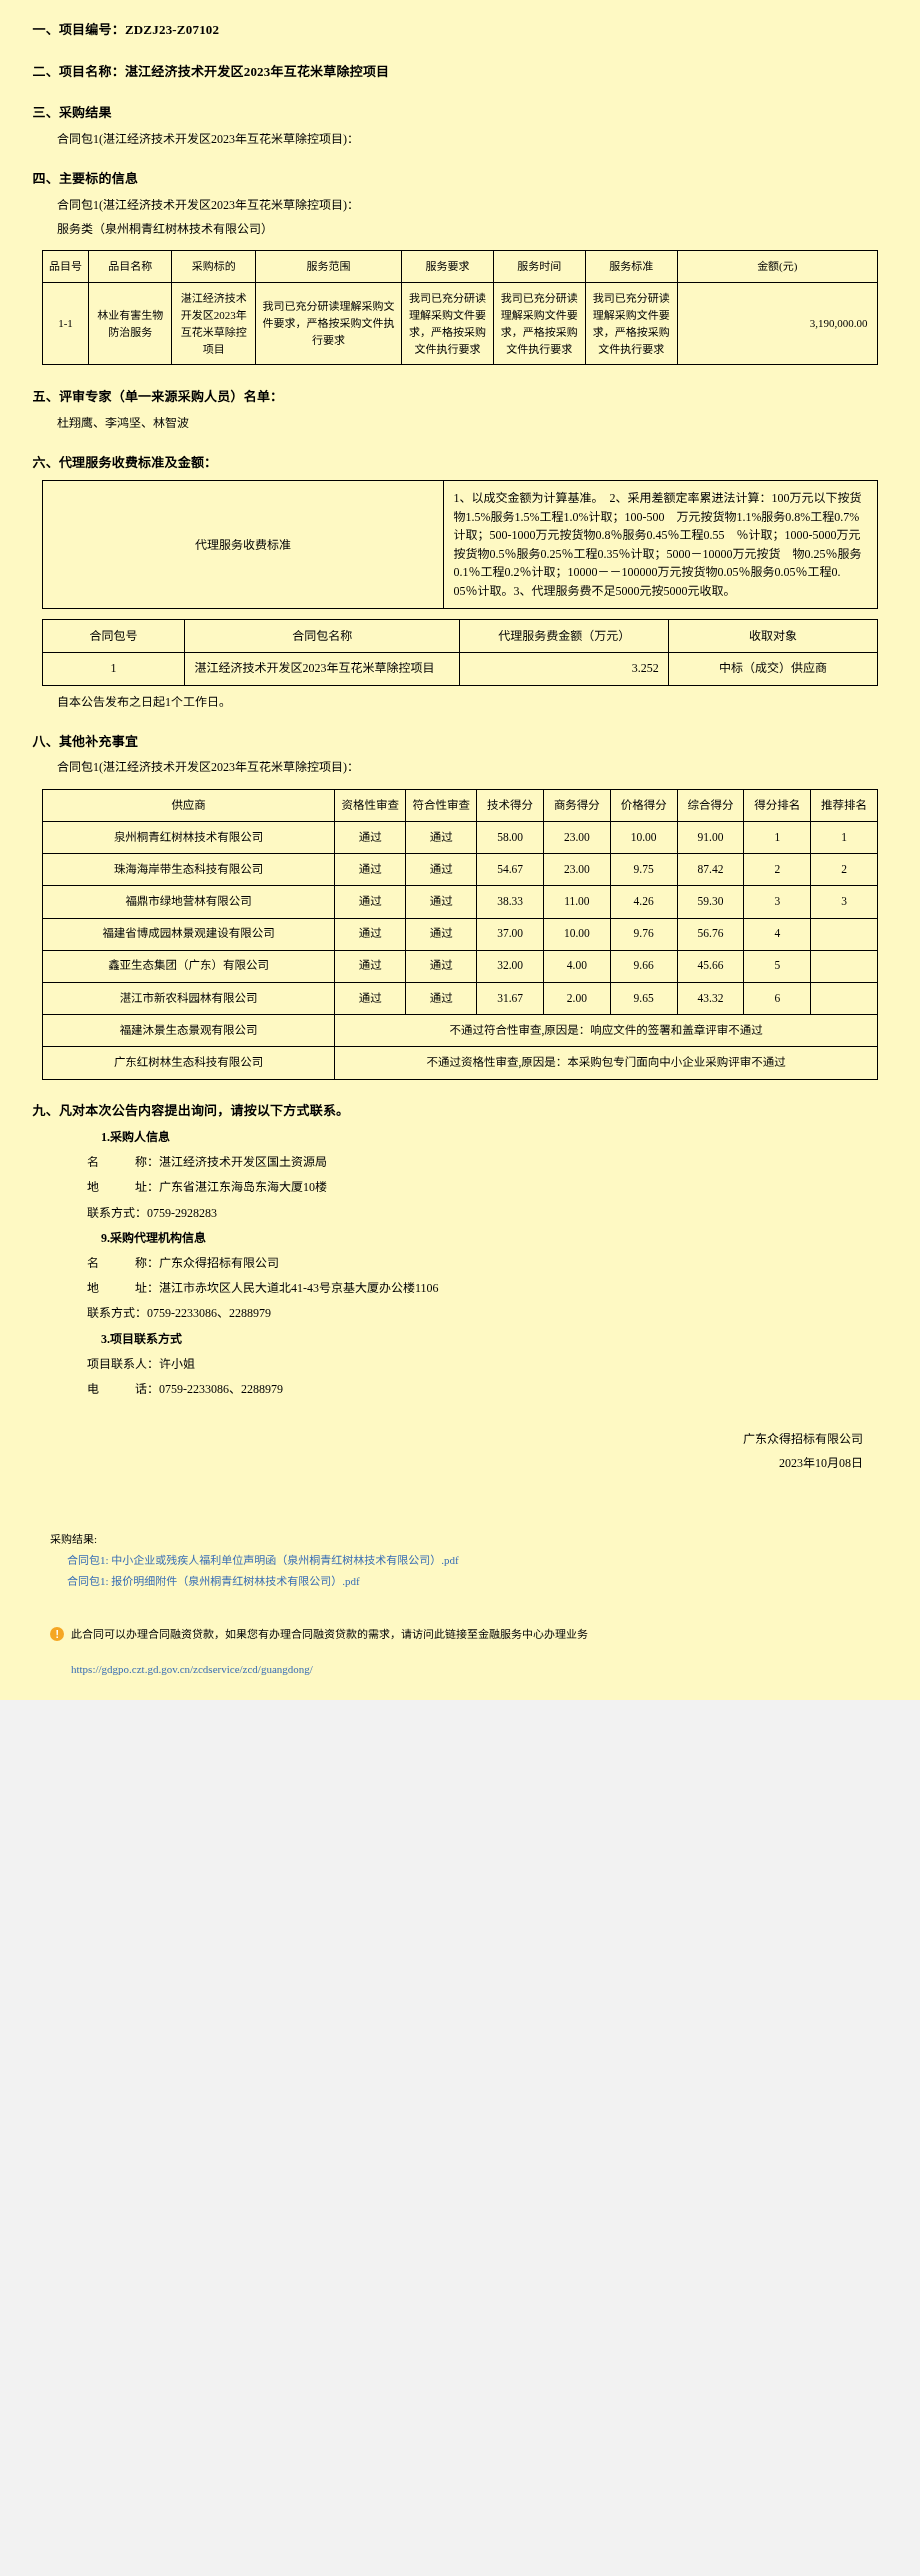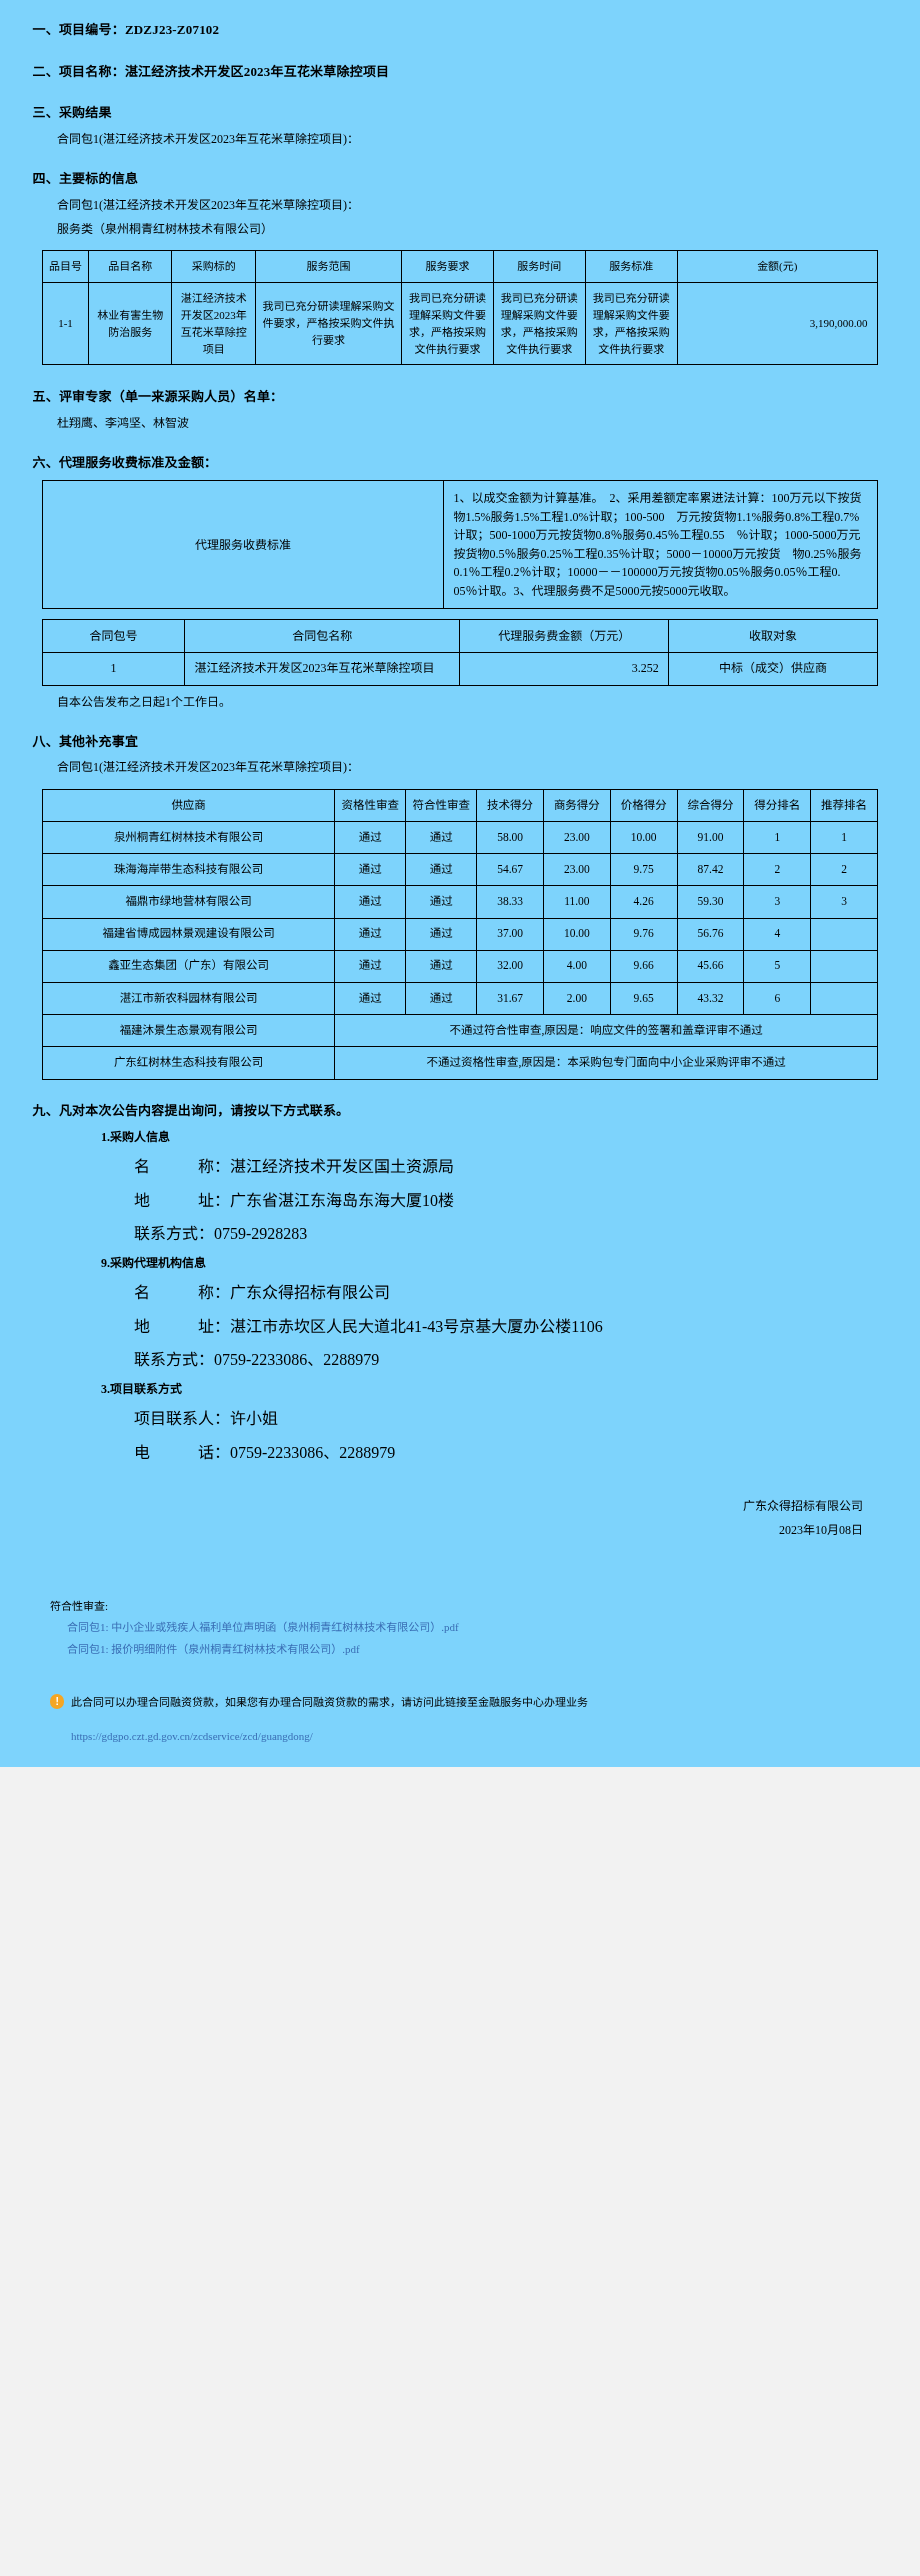--- a/index.html
+++ b/index.html
@@ -7,41 +7,41 @@
     padding: 0;
     background: #f2f2f2;
   }
   body {
     font-family: "Liberation Serif", "DejaVu Serif", serif;
     color: #000;
   }
   .page {
     width: 920px;
     margin: 0 auto;
-    background: #7dd3fc;
+    background: #fef9c3;
     box-sizing: border-box;
     padding: 13.4px 21px 25px 21px;
     position: relative;
   }
   .sec-head {
     font-weight: bold;
     font-size: 13px;
     margin: 0 0 5.7px 11.5px;
     padding-top: 17px;
     letter-spacing: 0.2px;
   }
   .sec-head.first { padding-top: 5.7px; }
   .indent {
     margin-left: 36px;
     font-size: 12px;
     line-height: 2.0;
   }
   .indent-3 {
-    margin-left: 113px;
-    font-size: 16px;
+    margin-left: 66px;
+    font-size: 12px;
     line-height: 2.1;
   }
   .sub-num {
     margin-left: 80px;
     font-size: 12px;
     line-height: 2.1;
     font-weight: bold;
   }
   table.doc {
     border-collapse: collapse;
@@ -360,21 +360,21 @@
   </div>
   <div class="indent-3">
     <span>电　　　话：</span><span>0759-2233086、2288979</span>
   </div>
 
   <div class="sign-block">
     <div>广东众得招标有限公司</div>
     <div>2023年10月08日</div>
   </div>
 
-  <div class="attach-title">符合性审查:</div>
+  <div class="attach-title">采购结果:</div>
   <a class="attach-link">合同包1: 中小企业或残疾人福利单位声明函（泉州桐青红树林技术有限公司）.pdf</a>
   <a class="attach-link">合同包1: 报价明细附件（泉州桐青红树林技术有限公司）.pdf</a>
 
   <div class="notice">
     <span class="notice-icon">!</span>
     <span>此合同可以办理合同融资贷款，如果您有办理合同融资贷款的需求，请访问此链接至金融服务中心办理业务</span>
   </div>
   <a class="notice-url">https://gdgpo.czt.gd.gov.cn/zcdservice/zcd/guangdong/</a>
 
 </div>

